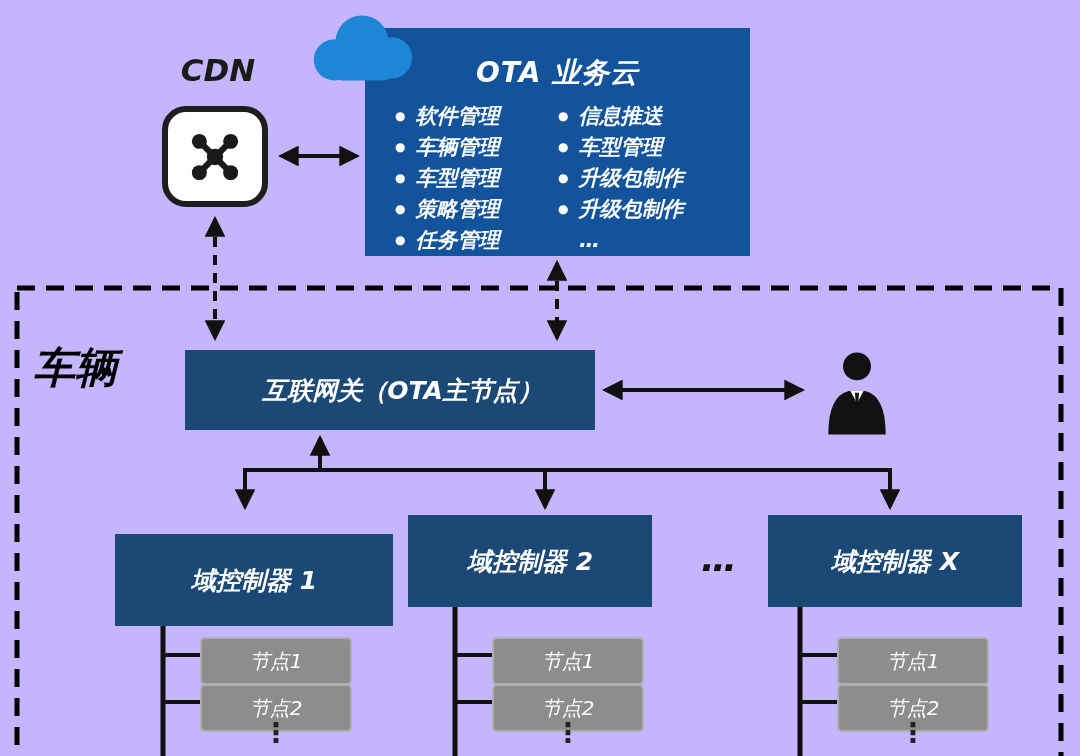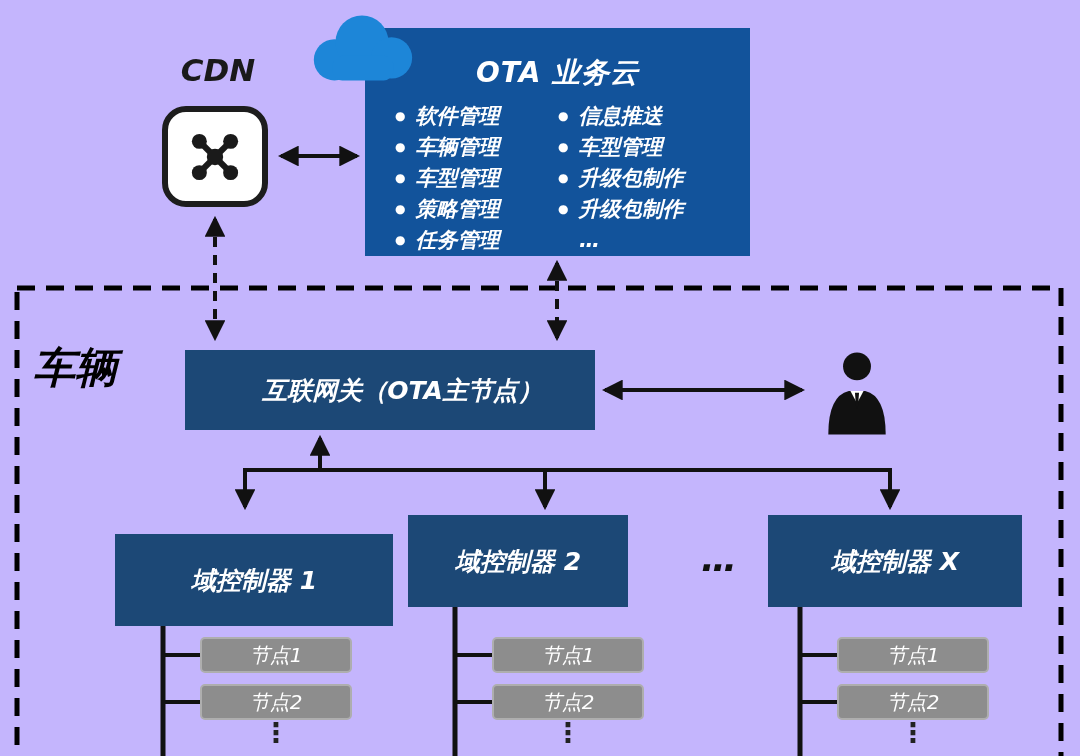--- a/index.html
+++ b/index.html
@@ -28,27 +28,27 @@
   .cloud-col li.no-bullet::before { content: ""; margin-right: 21px; }
 
   .vehicle-label { left: 33px; top: 296px; font-size: 42px; font-weight: bold; color: #000; z-index: 2; margin-top: 44px; }
 
   .gateway { left: 185px; top: 350px; width: 410px; height: 80px; background: var(--navy-box, #1c4876); color: #fff; display: flex; align-items: center; justify-content: center; font-size: 25px; font-weight: bold; z-index: 2; padding-left: 25px; }
 
   .person { left: 816px; top: 344px; width: 82px; height: 94px; z-index: 2; }
 
   .dc { position: absolute; top: 515px; height: 92px; background: var(--navy-box, #1c4876); color: #fff; display: flex; align-items: center; justify-content: center; font-size: 25px; font-weight: bold; z-index: 2; }
   .dc1 { left: 115px; width: 278px; margin-top: 19px; }
-  .dc2 { left: 408px; width: 220px; }
+  .dc2 { left: 408px; width: 244px; }
   .dc3 { left: 768px; width: 254px; }
   .dc-ellipsis { left: 701px; top: 538px; font-size: 36px; font-weight: bold; color: #111; z-index: 2; }
 
   .node-col { position: absolute; top: 637px; width: 152px; height: 119px; z-index: 2; }
   .nc1 { left: 200px; } .nc2 { left: 492px; } .nc3 { left: 837px; }
-  .node { position: absolute; left: 0; width: 152px; height: 36px; background: var(--gray-box, #8d8d8d); border: 2px solid #aeaeae; border-radius: 5px; color: #fff; display: flex; align-items: center; justify-content: center; font-size: 20px; font-weight: 500; }
+  .node { position: absolute; left: 0; width: 152px; height: 48px; background: var(--gray-box, #8d8d8d); border: 2px solid #aeaeae; border-radius: 5px; color: #fff; display: flex; align-items: center; justify-content: center; font-size: 20px; font-weight: 500; }
   .node.n1 { top: 0; } .node.n2 { top: 47px; }
   .node-dots { position: absolute; top: 82px; left: 50%; transform: translateX(-50%); font-size: 27px; font-weight: bold; color: #222; line-height: 1.05; }
 </style>
 </head>
 <body>
 
 <div class="canvas">
 
   <svg class="overlay" width="1080" height="756" viewBox="0 0 1080 756">
     <defs>

